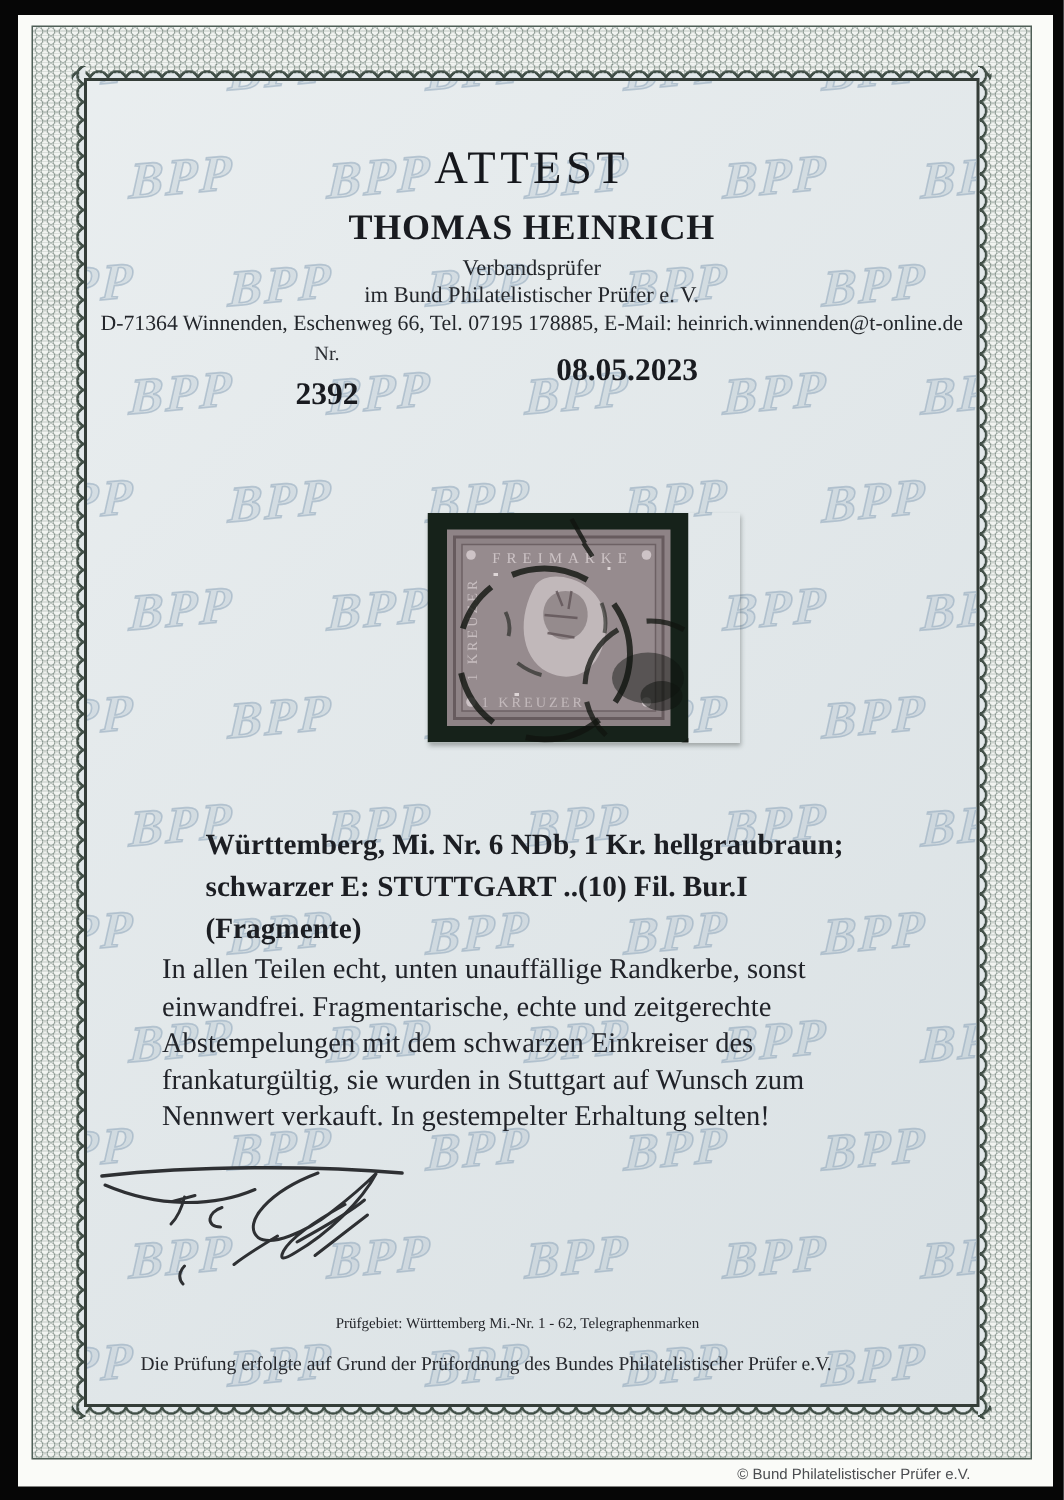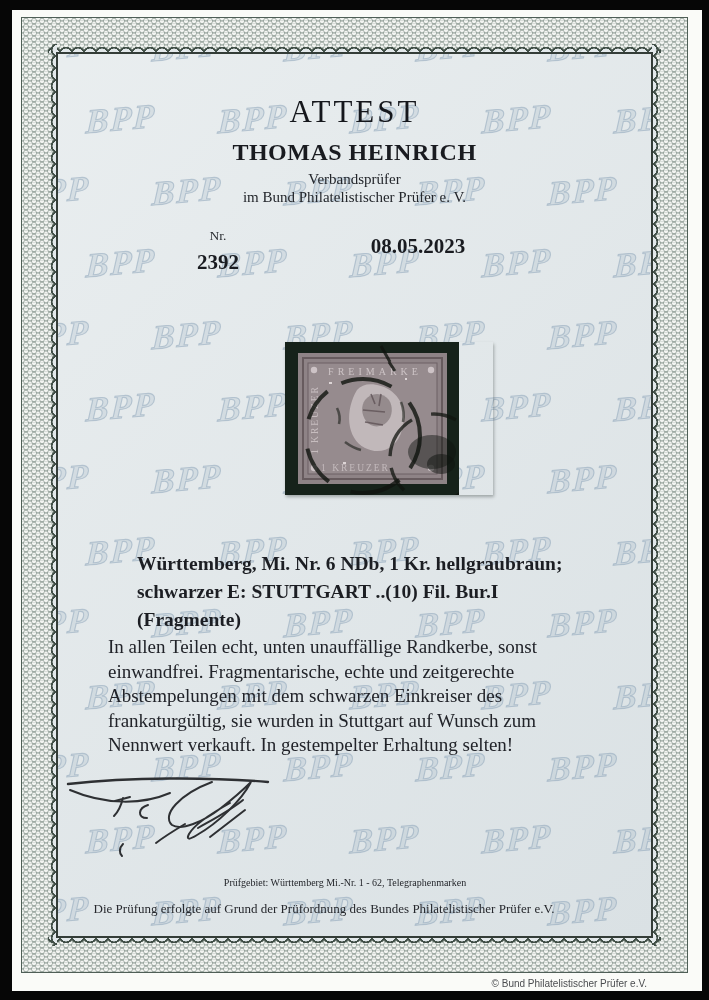--- a/index.html
+++ b/index.html
@@ -157,20 +157,21 @@
             <span class="wm" style="left: 94px; top: 838px;">BPP</span>
             <span class="wm" style="left: 226px; top: 838px;">BPP</span>
             <span class="wm" style="left: 358px; top: 838px;">BPP</span>
             <span class="wm" style="left: 490px; top: 838px;">BPP</span>
           </div>
 
         <div class="abs centered title">ATTEST</div>
         <div class="abs centered name">THOMAS HEINRICH</div>
         <div class="abs centered role">Verbandsprüfer</div>
         <div class="abs centered assoc">im Bund Philatelistischer Prüfer e. V.</div>
+        <div class="abs centered addr">D-71364 Winnenden, Eschenweg 66, Tel. 07195 178885, E-Mail: heinrich.winnenden@t-online.de</div>
 
         <div class="abs nrstack">
           <div class="fieldlabel">Nr.</div>
           <div class="fieldvalue">2392</div>
         </div>
         <div class="abs datestack">
           <div class="fieldvalue">08.05.2023</div>
         </div>
 
         <div class="abs stamp-wrap">

